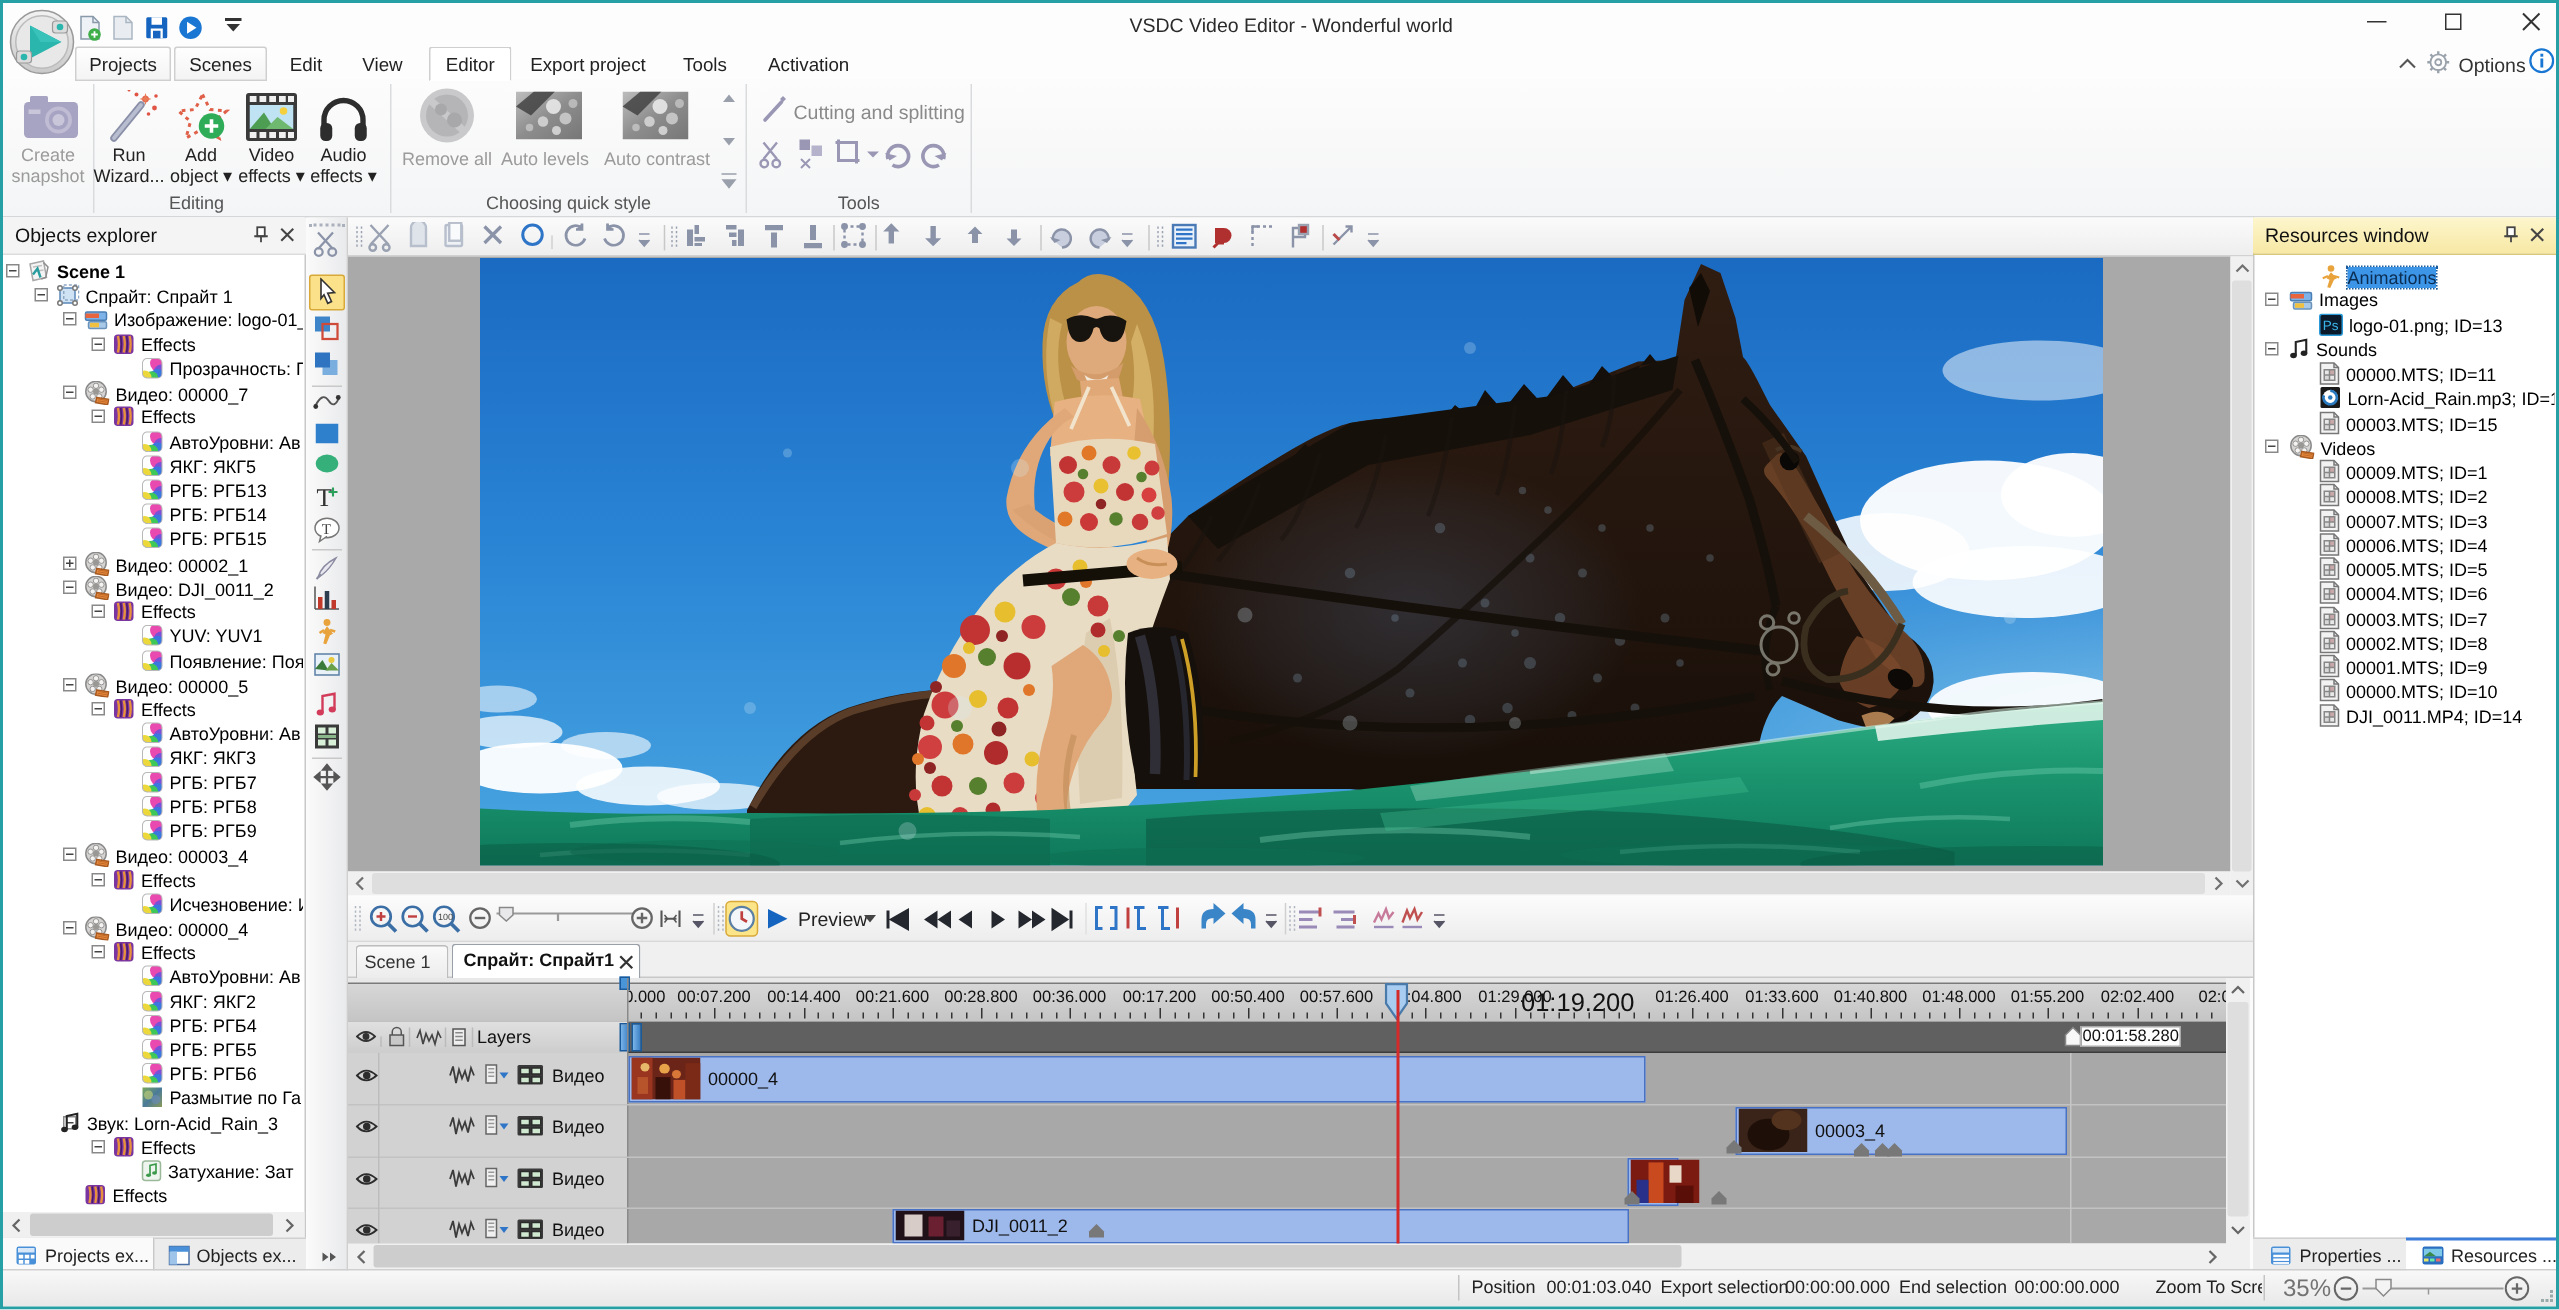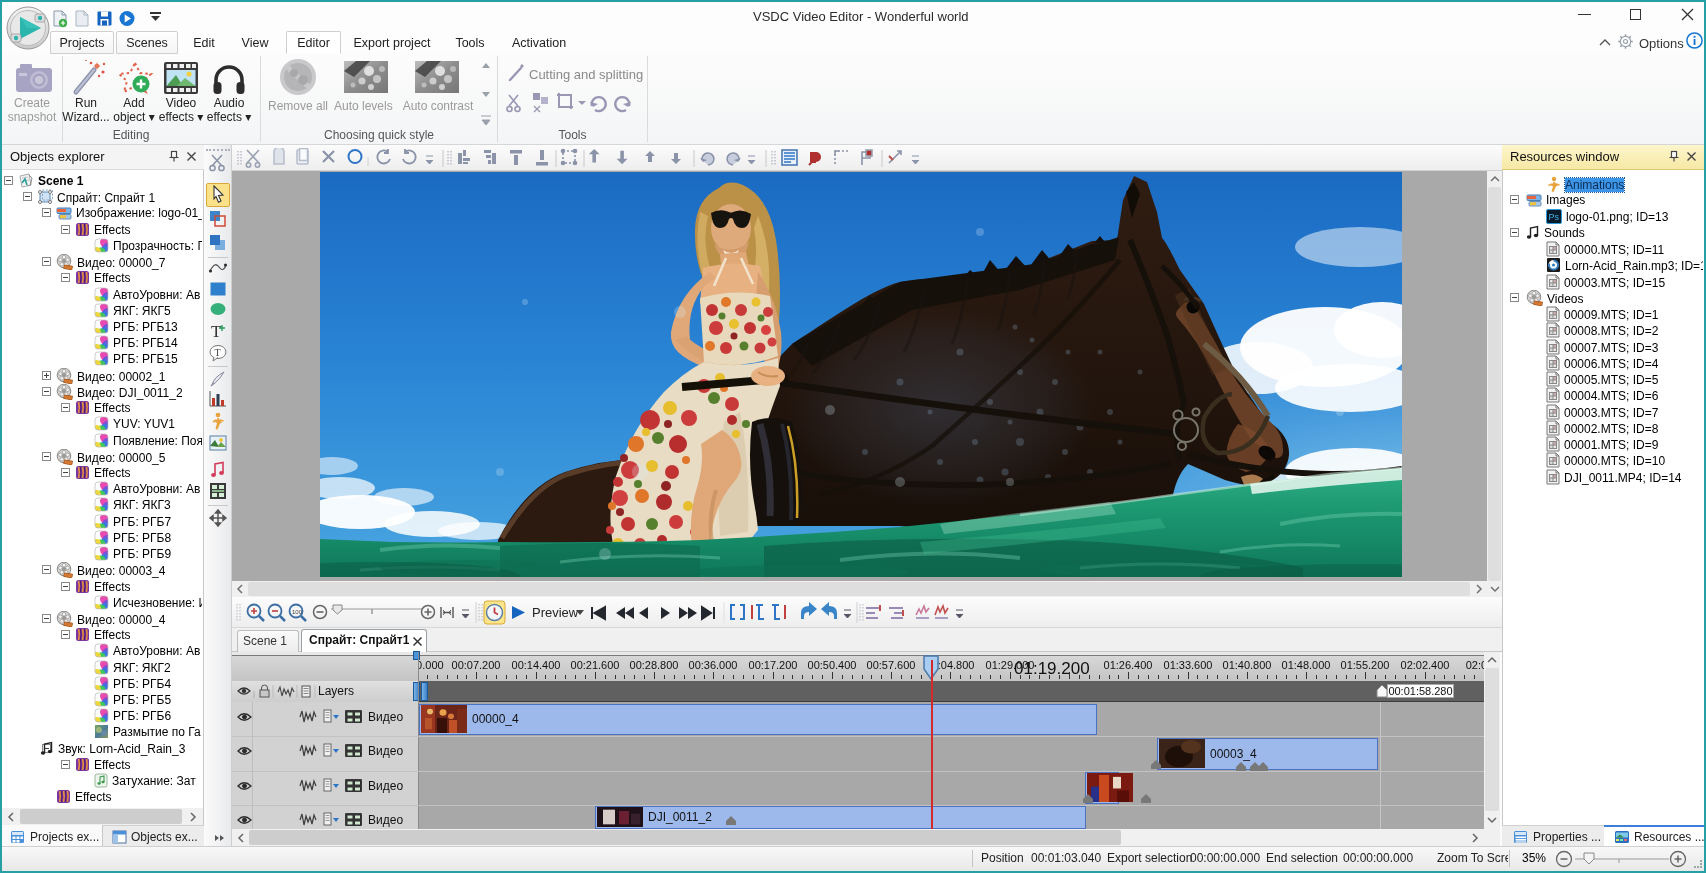--- a/index.html
+++ b/index.html
@@ -1943,21 +1943,21 @@
 <div class="a" style="left:2px;top:846px;width:1702px;height:25px;background:linear-gradient(#f8f8f8,#e8e8e8);border-top:1px solid #cfcfcf"></div>
 <div class="a" style="left:972px;top:850px;width:1px;height:17px;background:#c4c4c4"></div>
 <div class="a" style="left:981px;top:851px;font-size:12px;color:#222">Position</div>
 <div class="a" style="left:1031px;top:851px;font-size:12px;color:#222">00:01:03.040</div>
 <div class="a" style="left:1107px;top:851px;font-size:12px;color:#222">Export selection</div>
 <div class="a" style="left:1190px;top:851px;font-size:12px;color:#222">00:00:00.000</div>
 <div class="a" style="left:1266px;top:851px;font-size:12px;color:#222">End selection</div>
 <div class="a" style="left:1343px;top:851px;font-size:12px;color:#222">00:00:00.000</div>
 <div class="a" style="left:1437px;top:851px;width:71px;overflow:hidden;font-size:12px;color:#222;white-space:nowrap">Zoom To Screen</div>
 <div class="a" style="left:1509px;top:850px;width:1px;height:17px;background:#c4c4c4"></div>
-<div class="a" style="left:1522px;top:851px;font-size:12px;color:#000000">35%</div>
+<div class="a" style="left:1522px;top:851px;font-size:16px;color:#737373">35%</div>
 <svg class="a" style="left:1555px;top:850px" width="140" height="18" viewBox="0 0 140 18">
 <circle cx="9" cy="9" r="7.5" fill="none" stroke="#666" stroke-width="1.3"></circle>
     <path d="M5.5 9 h7" stroke="#666" stroke-width="1.5"></path>
 <path d="M20 9 H114" stroke="#999" stroke-width="1.2"></path>
 <path d="M64 9 v4" stroke="#999"></path>
 <path d="M29 3 h10 v6 l-5 5 -5 -5 z" fill="#f4f4f4" stroke="#888"></path>
 <circle cx="123" cy="9" r="7.5" fill="none" stroke="#666" stroke-width="1.3"></circle>
     <path d="M119.5 9 h7 M123 5.5 v7" stroke="#666" stroke-width="1.5"></path>
 </svg>
 <div class="a" style="left:1694px;top:860px;width:8px;height:8px;border-right:2px dotted #9aa;border-bottom:2px dotted #9aa"></div>

